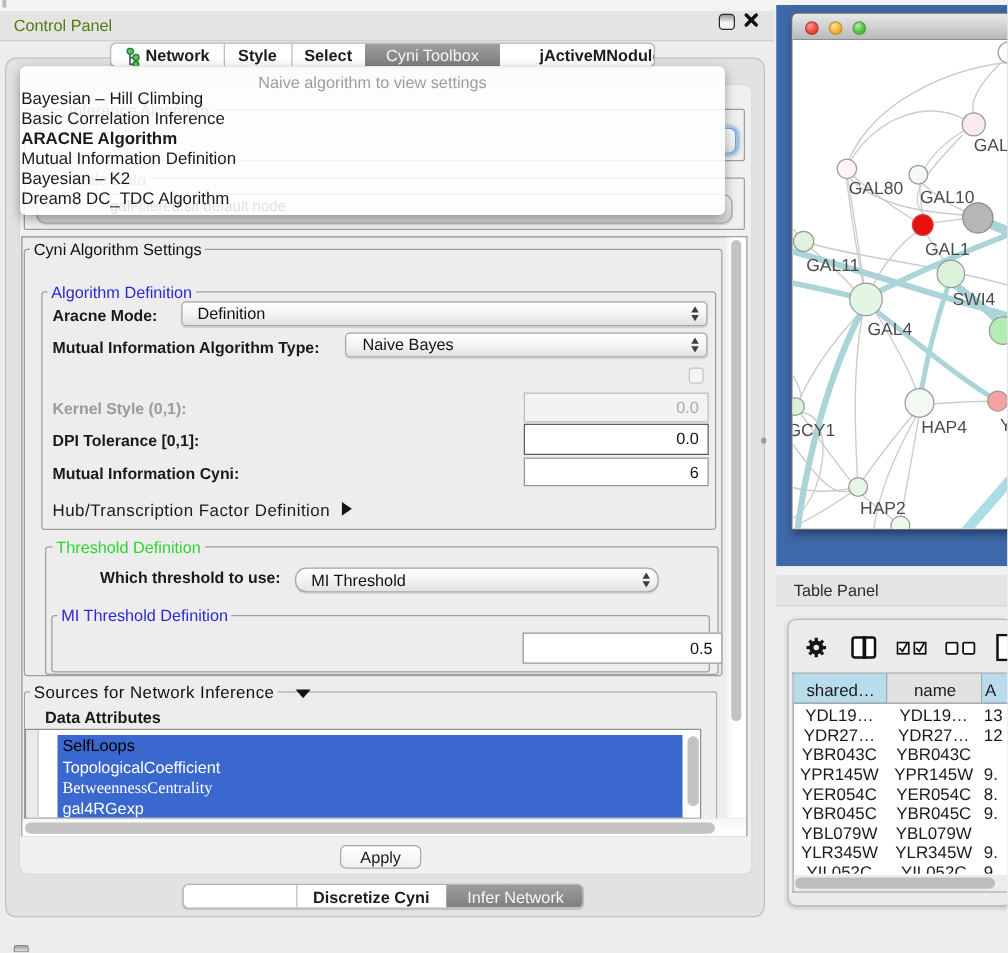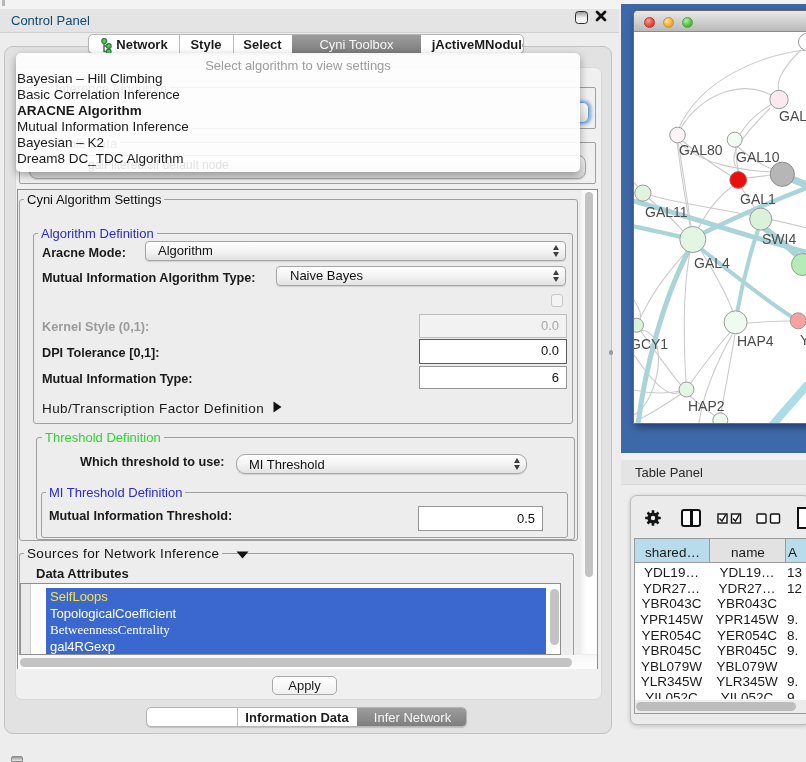--- a/index.html
+++ b/index.html
@@ -24,21 +24,21 @@
   .seg{position:absolute;top:0;bottom:0;font-size:13px;font-weight:bold;color:#1c1c1c;
        display:flex;align-items:center;justify-content:center;}
 </style>
 </head>
 <body>
 <div id="root">
 
   <div class="b" style="left:0;top:0;width:806px;height:9px;background:#f3f3f3;"></div>
   <div class="b" style="left:2px;top:0;width:3px;height:6px;background:#b8b8b8;"></div>
   <div class="b" style="left:0;top:9px;width:619px;height:24px;background:#e4e4e4;border-bottom:1px solid #d0d0d0;"></div>
-  <div class="t" style="left:11px;top:13px;color:#0c4a6e;">Control Panel</div>
+  <div class="t" style="left:11px;top:13px;color:#4d7c0f;">Control Panel</div>
 
   <div class="b" style="left:575px;top:11px;width:13px;height:13px;border:1.5px solid #2a2a2a;border-radius:3.5px;background:linear-gradient(#9a9a9a,#f4f4f4 55%);"></div>
   <svg class="b" style="left:593px;top:8px;" width="16" height="16" viewBox="0 0 16 16">
     <path d="M4 4 L12 12 M12 4 L4 12" stroke="#111" stroke-width="2.8" stroke-linecap="round"></path>
   </svg>
 
   <div class="b" style="left:4px;top:46px;width:608px;height:688px;background:#e2e2e2;border:1px solid #c2c2c2;border-radius:9px;"></div>
 
   <div class="b" style="left:15px;top:67px;width:587px;height:633px;background:#f0f0f0;border:1px solid #d9d9d9;border-radius:7px;"></div>
 
@@ -48,21 +48,21 @@
       <g fill="#63c063" stroke="#1f8a2f" stroke-width="1.2">
         <circle cx="4.2" cy="3" r="2.5"></circle>
             <circle cx="8.8" cy="8" r="2.4"></circle>
             <circle cx="8.7" cy="13.4" r="2.3"></circle>
       </g>
     </svg>Network</div>
     <div class="b" style="left:90px;top:0;width:1px;height:20px;background:#bcbcbc;"></div>
     <div class="seg" style="left:90px;width:54px;">Style</div>
     <div class="b" style="left:144px;top:0;width:1px;height:20px;background:#bcbcbc;"></div>
     <div class="seg" style="left:144px;width:59px;">Select</div>
-    <div class="seg" style="left:203px;width:129px;background:linear-gradient(#9d9d9d,#7e7e7e);color:#f6f6f6;font-weight:normal;text-align:center;">Cyni Toolbox</div>
+    <div class="seg" style="left:203px;width:108px;background:linear-gradient(#9d9d9d,#7e7e7e);color:#f6f6f6;font-weight:normal;text-align:center;">Cyni Toolbox</div>
     <div class="seg" style="left:312px;width:124px;padding-left:21px;">jActiveMNodules</div>
   </div>
 
   <div class="grp" style="left:19px;top:87px;width:577px;height:42px;border-radius:2px;"></div>
   <div class="gtitle" style="left:52px;top:82px;color:#4a4a4a;background:#f0f0f0;">Inference Algorithm</div>
 
   <div class="combo" style="left:578px;top:102px;width:11px;height:21px;border-radius:0 6px 6px 0;border:1.5px solid #6ba3d6;border-left:none;box-shadow:1px 0 3px 1.5px rgba(96,156,216,0.75);"></div>
 
   <div class="grp" style="left:19px;top:142px;width:577px;height:42px;border-radius:2px;"></div>
   <div class="gtitle" style="left:52px;top:137px;color:#6a6a6a;background:#f0f0f0;">Table Data</div>
@@ -73,101 +73,100 @@
   <div class="b" style="left:17px;top:189px;width:581px;height:480px;border:1px solid #8e8e8e;background:#ededed;"></div>
 
   <div class="grp" style="left:19px;top:199px;width:559px;height:342px;"></div>
   <div class="gtitle" style="left:24px;top:193px;color:#111;">Cyni Algorithm Settings</div>
 
   <div class="grp" style="left:33px;top:233px;width:540px;height:191px;"></div>
   <div class="gtitle" style="left:38px;top:227px;color:#2929d6;">Algorithm Definition</div>
 
   <div class="t bold" style="left:42px;top:245px;font-size:12.7px;">Aracne Mode:</div>
   <div class="combo" style="left:145px;top:241px;width:421px;height:20px;"></div>
-  <div class="combotext" style="left:158px;top:241px;">Algorithm</div>
+  <div class="combotext" style="left:158px;top:241px;">Definition</div>
   <div class="spin" style="left:553px;top:245px;"></div>
 
   <div class="t bold" style="left:42px;top:270px;font-size:12.7px;">Mutual Information Algorithm Type:</div>
   <div class="combo" style="left:276px;top:266px;width:290px;height:20px;"></div>
   <div class="combotext" style="left:290px;top:266px;">Naive Bayes</div>
   <div class="spin" style="left:553px;top:270px;"></div>
 
   <div class="b" style="left:551px;top:294px;width:12px;height:13px;background:#f4f4f4;border:1px solid #c6c6c6;border-radius:3px;"></div>
 
   <div class="t bold" style="left:42px;top:319px;color:#9b9b9b;font-size:12.7px;">Kernel Style (0,1):</div>
   <div class="field" style="left:419px;top:314px;width:148px;height:24px;background:#f2f2f2;border:1px solid #bdbdbd;color:#a8a8a8;line-height:22px;padding-right:7px;">0.0</div>
 
   <div class="t bold" style="left:42px;top:345px;font-size:12.7px;">DPI Tolerance [0,1]:</div>
   <div class="field" style="left:419px;top:339px;width:148px;height:25px;border:1.5px solid #5c5c5c;line-height:22px;padding-right:7px;">0.0</div>
 
-  <div class="t bold" style="left:42px;top:371px;font-size:12.7px;">Mutual Information Type:</div>
+  <div class="t bold" style="left:42px;top:371px;font-size:12.7px;">Mutual Information Cyni:</div>
   <div class="field" style="left:419px;top:366px;width:148px;height:23px;line-height:21px;padding-right:7px;">6</div>
 
   <div class="t" style="left:42px;top:401px;font-size:13.5px;letter-spacing:0.4px;">Hub/Transcription Factor Definition</div>
   <svg class="b" style="left:273px;top:401px;" width="9" height="12" viewBox="0 0 9 12">
       <path d="M0.5 0.5 L8.5 6 L0.5 11.5 Z" fill="#131313"></path>
     </svg>
 
   <div class="grp" style="left:36px;top:437px;width:539px;height:103px;"></div>
   <div class="gtitle" style="left:42px;top:431px;color:#2fd42f;">Threshold Definition</div>
 
   <div class="t bold" style="left:80px;top:454px;font-size:12.7px;">Which threshold to use:</div>
   <div class="combo" style="left:236px;top:454px;width:291px;height:20px;border-radius:9px;"></div>
   <div class="combotext" style="left:249px;top:455px;">MI Threshold</div>
   <div class="spin" style="left:514px;top:458px;"></div>
 
   <div class="grp" style="left:41px;top:492px;width:527px;height:46px;"></div>
   <div class="gtitle" style="left:46px;top:486px;color:#2929d6;">MI Threshold Definition</div>
 
-  <div class="t bold" style="left:49px;top:508px;font-size:12.7px;">Mutual Information Threshold:</div>
-  <div class="field" style="left:418px;top:506px;width:125px;height:25px;line-height:23px;padding-right:7px;">0.5</div>
+  <div class="field" style="left:418px;top:506px;width:160px;height:25px;line-height:23px;padding-right:7px;">0.5</div>
 
   <div class="grp" style="left:19px;top:553px;width:555px;height:116px;border-bottom:none;border-radius:3px 3px 0 0;"></div>
   <div class="gtitle" style="left:24px;top:547px;color:#111;font-size:13.5px;letter-spacing:0.35px;">Sources for Network Inference</div>
   <svg class="b" style="left:236px;top:551px;" width="13" height="8" viewBox="0 0 13 8">
       <path d="M0.5 0.5 L12.5 0.5 L6.5 7.5 Z" fill="#131313"></path>
     </svg>
 
   <div class="t bold" style="left:36px;top:566px;">Data Attributes</div>
 
   <div class="b" style="left:20px;top:583px;width:541px;height:72px;border:1px solid #8e8e8e;background:#fff;overflow:hidden;">
     <div class="b" style="left:0;top:0;width:10px;height:72px;background:#eaeaea;border-right:1px solid #cccccc;"></div>
     <div class="b" style="left:25px;top:4px;width:500px;height:68px;background:#3b68cf;">
-      <div class="t" style="left:4px;top:1px;color:#fde047;">SelfLoops</div>
+      <div class="t" style="left:4px;top:1px;color:#000000;">SelfLoops</div>
       <div class="t" style="left:4px;top:17.6px;color:#fff;">TopologicalCoefficient</div>
       <div class="t" style="left:4px;top:34.2px;color:#fff;font-family:Liberation Serif, serif;">BetweennessCentrality</div>
       <div class="t" style="left:4px;top:50.8px;color:#fff;">gal4RGexp</div>
     </div>
 
     <div class="b" style="left:526px;top:0;width:15px;height:72px;background:#fdfdfd;"></div>
     <div class="b" style="left:529px;top:5px;width:8.5px;height:56px;background:#c3c3c3;border-radius:4.5px;"></div>
   </div>
 
   <div class="b" style="left:18px;top:655px;width:579px;height:13.5px;background:linear-gradient(#f6f6f6,#ffffff);"></div>
   <div class="b" style="left:20px;top:657.5px;width:552px;height:9px;background:#c3c3c3;border-radius:4.5px;"></div>
 
   <div class="b" style="left:581px;top:190px;width:16px;height:464px;background:linear-gradient(90deg,#f2f2f2,#ffffff 40%);"></div>
   <div class="b" style="left:584.5px;top:192px;width:8.5px;height:385px;background:#c3c3c3;border-radius:4.5px;"></div>
 
   <div class="b" style="left:16px;top:53px;width:564px;height:119px;background:rgba(255,255,255,0.87);border-radius:5px;box-shadow:0 3px 9px rgba(0,0,0,0.35);"></div>
-  <div class="t" style="left:0;top:58px;width:596px;text-align:center;color:#9d9d9d;">Select algorithm to view settings</div>
+  <div class="t" style="left:0;top:58px;width:596px;text-align:center;color:#9d9d9d;">Naive algorithm to view settings</div>
   <div class="t" style="left:17px;top:71px;font-size:13.5px;">Bayesian – Hill Climbing</div>
   <div class="t" style="left:17px;top:87px;font-size:13.5px;">Basic Correlation Inference</div>
   <div class="t bold" style="left:17px;top:103px;font-size:13.5px;">ARACNE Algorithm</div>
-  <div class="t" style="left:17px;top:119px;font-size:13.5px;">Mutual Information Inference</div>
+  <div class="t" style="left:17px;top:119px;font-size:13.5px;">Mutual Information Definition</div>
   <div class="t" style="left:17px;top:135px;font-size:13.5px;">Bayesian – K2</div>
   <div class="t" style="left:17px;top:151px;font-size:13.5px;">Dream8 DC_TDC Algorithm</div>
 
   <div class="b" style="left:272px;top:676px;width:65px;height:19px;background:linear-gradient(#ffffff,#f0f0f0);border:1px solid #a9a9a9;border-radius:5px;"></div>
   <div class="t" style="left:272px;top:678px;width:65px;text-align:center;">Apply</div>
 
   <div class="b" style="left:146px;top:707px;width:321px;height:20px;background:#fff;border:1px solid #b5b5b5;border-radius:5px;box-shadow:0 1px 1px rgba(0,0,0,0.15);overflow:hidden;">
     <div class="seg" style="left:0;width:90px;margin-top:35px;">Impute Data</div>
     <div class="b" style="left:90px;top:0;width:1px;height:20px;background:#bcbcbc;"></div>
-    <div class="seg" style="left:90px;width:120px;">Information Data</div>
+    <div class="seg" style="left:90px;width:120px;">Discretize Cyni</div>
     <div class="seg" style="left:210px;width:111px;background:linear-gradient(#9d9d9d,#7e7e7e);color:#f6f6f6;font-weight:normal;">Infer Network</div>
   </div>
 
   <div class="b" style="left:11px;top:756px;width:12px;height:6px;background:linear-gradient(#999,#e8e8e8);border:1px solid #8a8a8a;border-radius:2px 2px 0 0;"></div>
 
   <div class="b" style="left:621px;top:4px;width:185px;height:449px;background:#3e69a8;"></div>
 
   <div class="b" style="left:633px;top:10px;width:180px;height:414px;border:1px solid #6b6b6b;border-radius:5px 0 0 0;background:#fff;box-shadow:2px 3px 8px rgba(0,0,30,0.45);overflow:hidden;">
     <div class="b" style="left:0;top:0;width:180px;height:21px;background:linear-gradient(#e8e8e8,#cfcfcf 55%,#b9b9b9);border-bottom:1px solid #8d8d8d;"></div>
     <div class="b" style="left:10px;top:5.5px;width:11px;height:11px;border-radius:50%;background:radial-gradient(circle at 35% 30%,#ff9d96,#ee4b40 55%,#c82e24);border:0.5px solid #b53a32;"></div>

